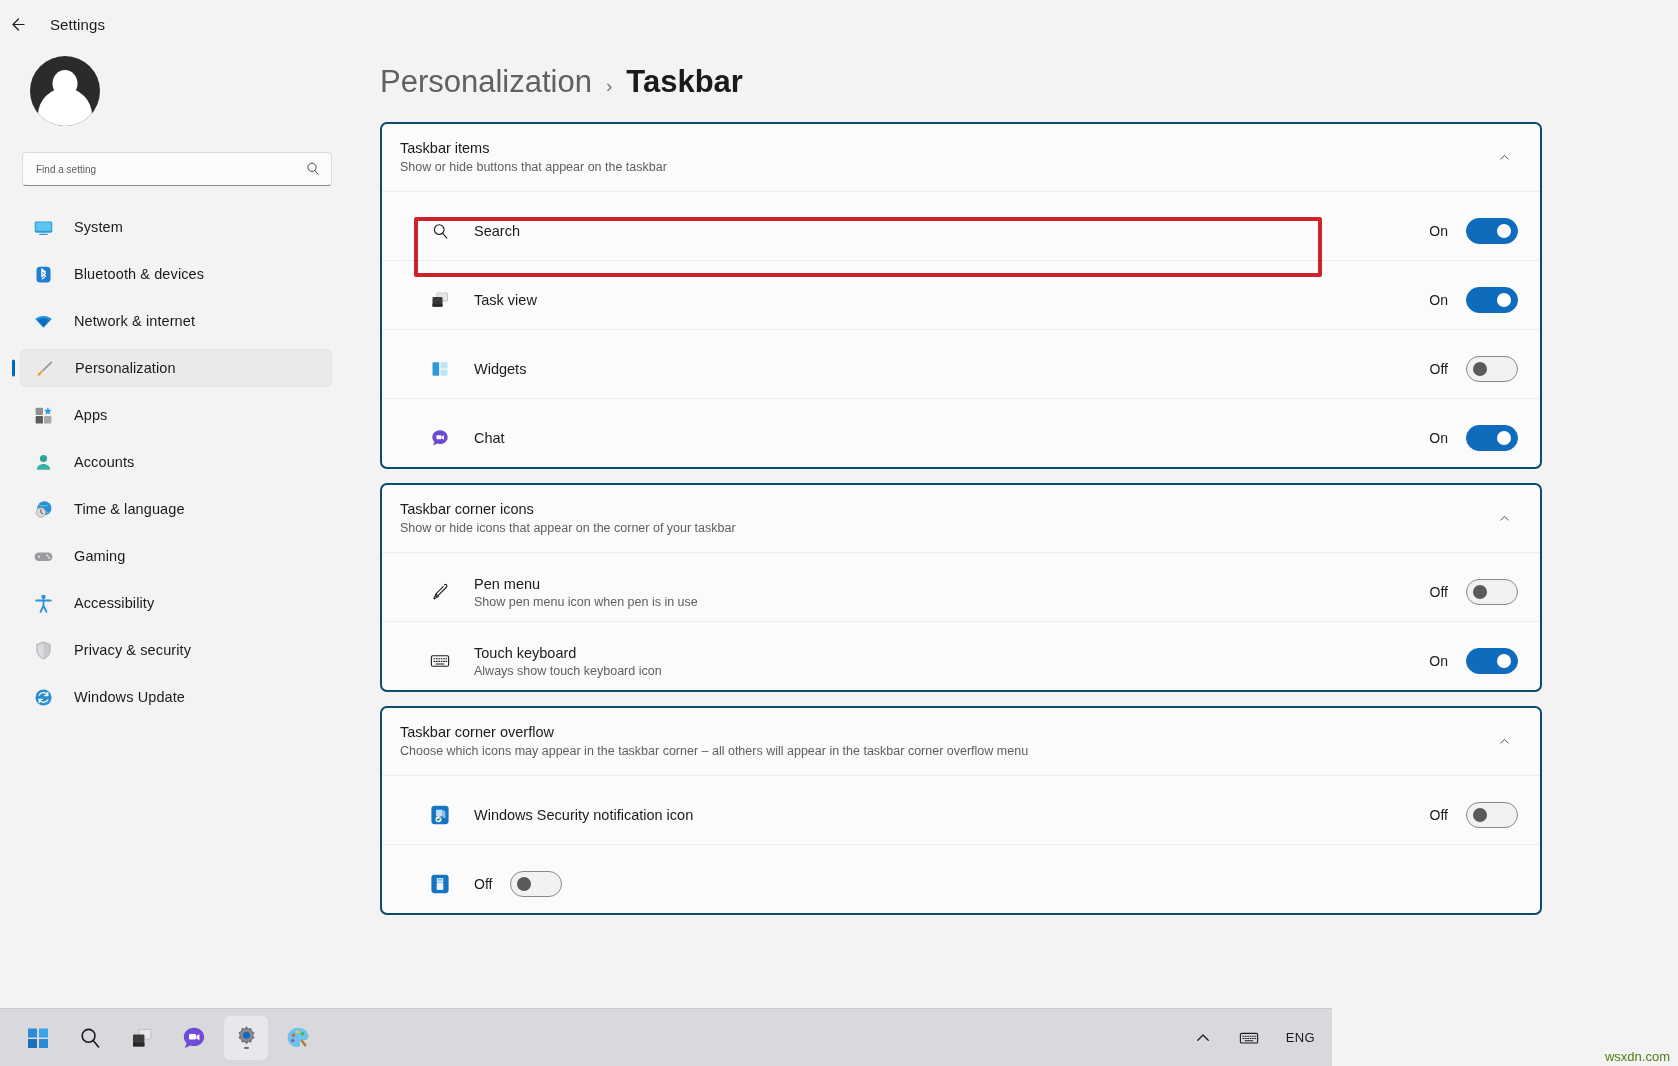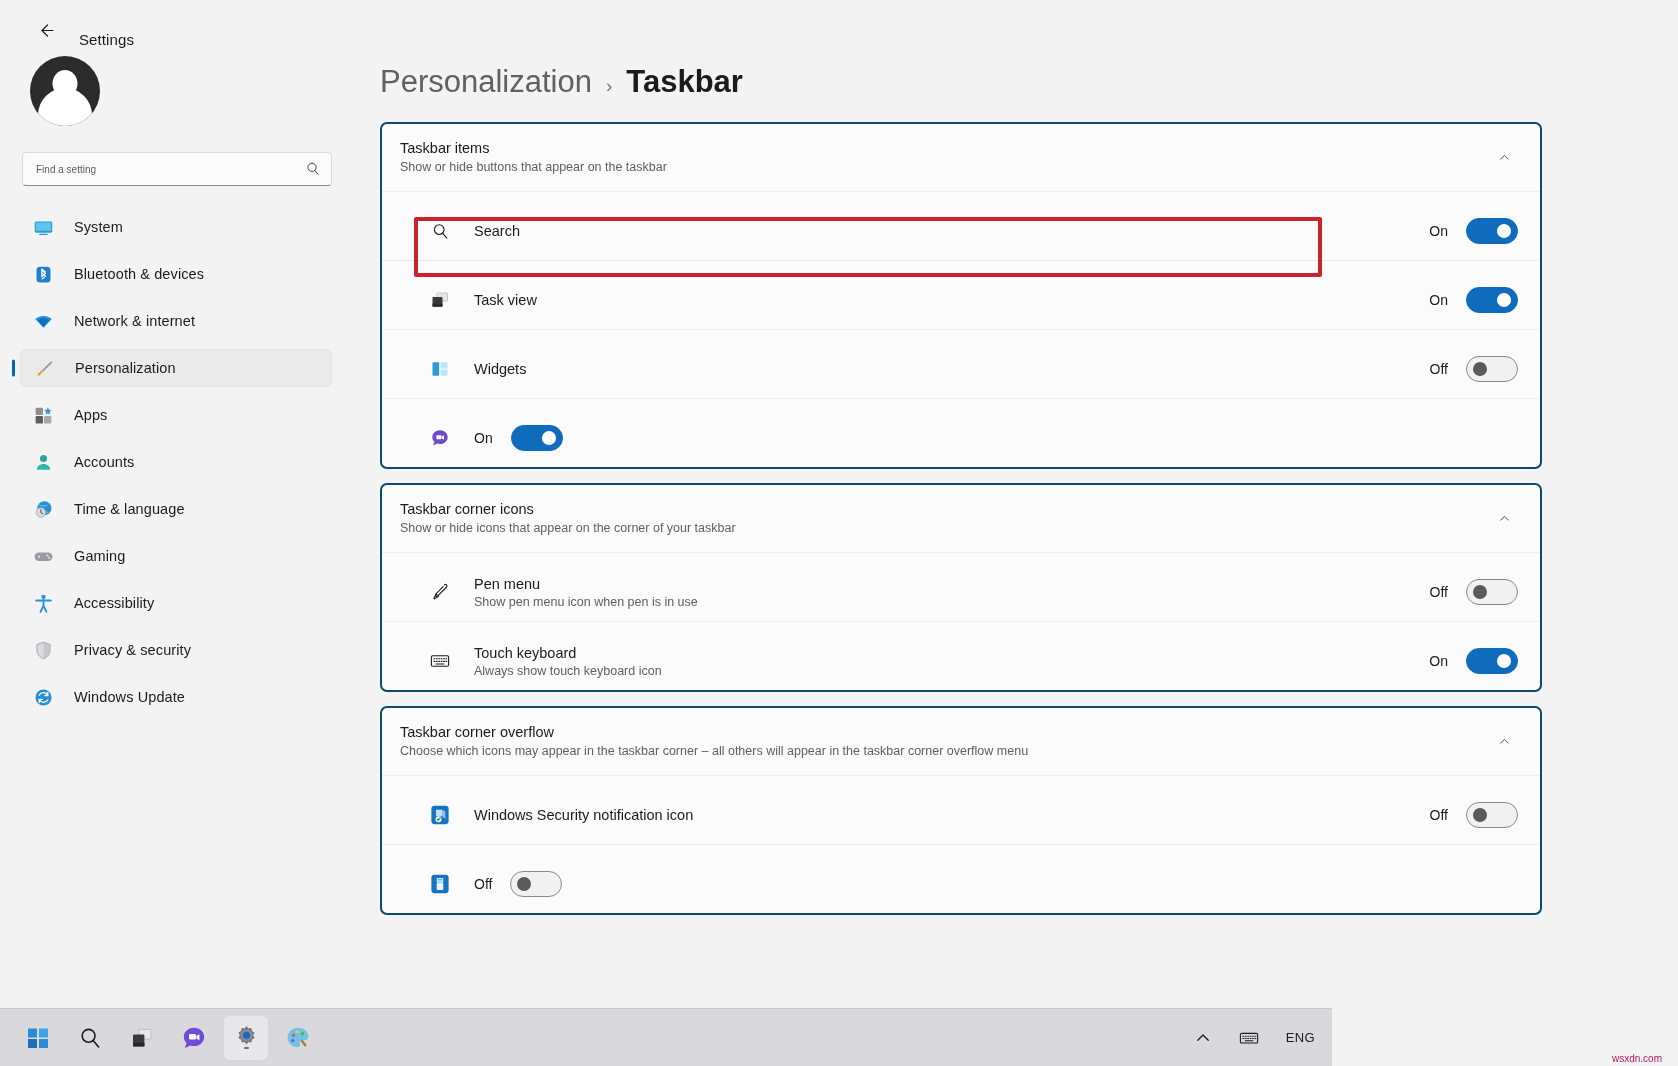--- a/index.html
+++ b/index.html
@@ -18,22 +18,22 @@
     background: #f3f3f3;
     display: flex;
     flex-direction: column;
   }
 
   
   .titlebar {
     height: 48px;
     flex: 0 0 48px;
     display: flex;
-    align-items: flex-end;
-    padding-left: 29px;
+    align-items: center;
+    padding-left: 0;
     background: #f3f3f3;
   }
   .back-btn {
     width: 36px; height: 36px;
     display: flex; align-items: center; justify-content: center;
     border-radius: 5px;
     cursor: pointer;
     color: #1b1b1b;
   }
   .app-title {
@@ -297,24 +297,24 @@
     display: flex; align-items: center; justify-content: center;
     height: 40px;
     padding: 0 7px;
     border-radius: 5px;
     cursor: pointer;
     color: #1b1b1b;
   }
   .tb-lang { font-size: 13px; letter-spacing: .4px; }
   .watermark {
     position: absolute;
-    right: 16px;
+    right: 8px;
     bottom: 2px;
-    font-size: 10px;
-    color: #be185d;
+    font-size: 13px;
+    color: #4d7c0f;
     z-index: 50;
     pointer-events: none;
   }
 </style>
 </head>
 <body>
 
 <div class="app">
 
   <div class="titlebar">
@@ -545,20 +545,23 @@
         </div>
 
         <div class="row">
           <span class="row-ico">
             <svg width="20" height="20" viewBox="0 0 24 24" aria-hidden="true">
               <path d="M12 2.8c5.2 0 9.2 3.6 9.2 8.2s-4 8.2-9.2 8.2c-1.1 0-2.2-.2-3.2-.5l-5 2.2 1.6-4.5C3.7 14.9 2.8 13 2.8 11c0-4.6 4-8.2 9.2-8.2z" fill="#6b4ad0"></path>
               <rect x="7.6" y="8.6" width="6.2" height="4.8" rx="1" fill="#fff"></rect>
               <path d="M14.2 10.2l2.6-1.5v5.4l-2.6-1.5v-2.4z" fill="#fff"></path>
             </svg>
           </span>
+          <div class="row-text">
+            <div class="row-title">Chat</div>
+          </div>
           <span class="row-state">On</span>
           <div class="toggle on">
               <span class="knob"></span>
             </div>
         </div>
       </div>
 
       <div class="panel">
         <div class="panel-head">
           <div class="ptext">

